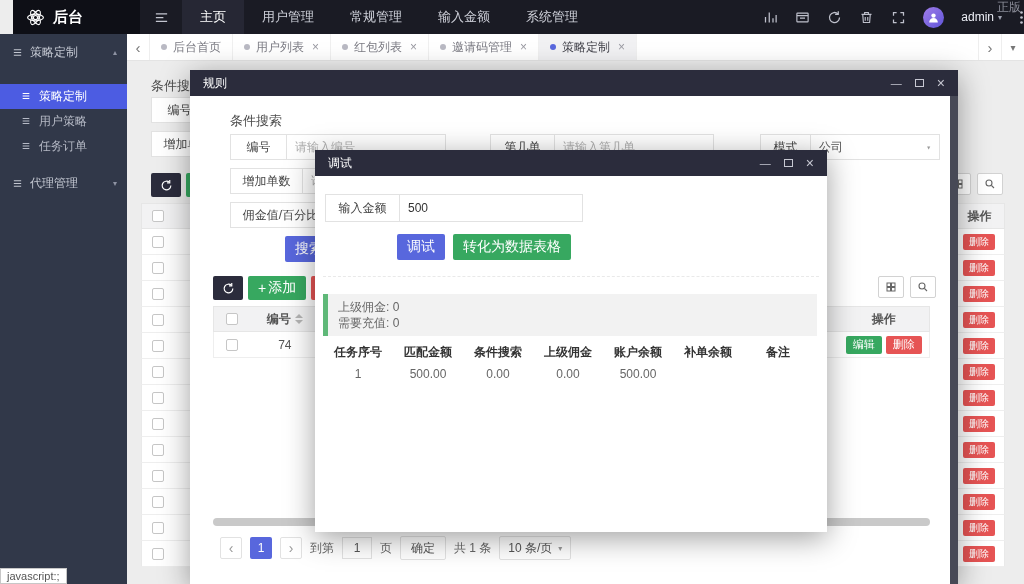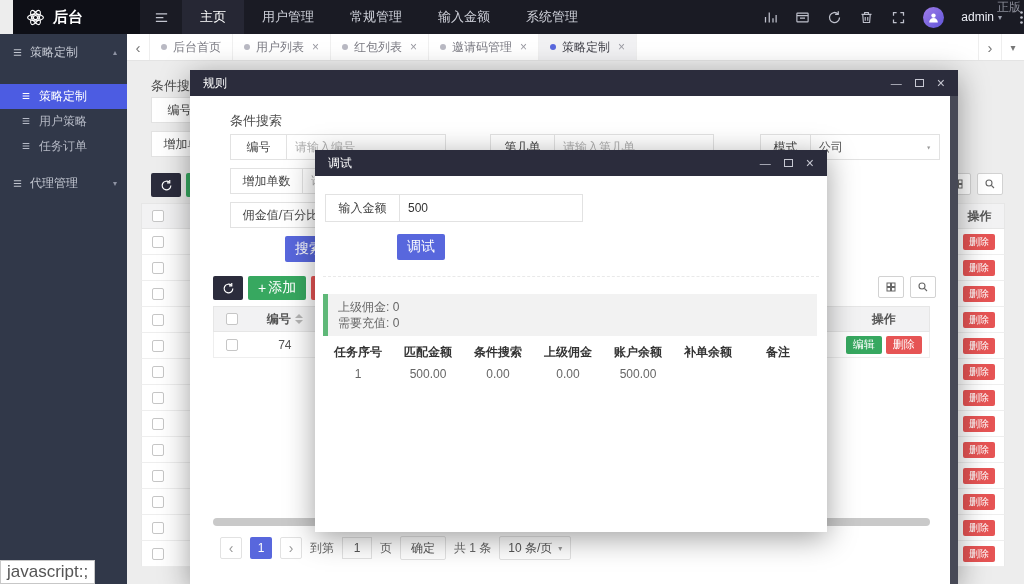--- a/index.html
+++ b/index.html
@@ -151,21 +151,21 @@
   .md-divider { position:absolute; left:8px; right:8px; top:100px; border-top:1px dashed #e9e9e9; }
   .md-summary { position:absolute; left:8px; top:118px; width:494px; background:#f2f2f2;
                 border-left:5px solid #5fb878; padding:5px 10px; font-size:12px; color:#666;
                 line-height:16px; }
   .md-table { position:absolute; left:8px; top:168px; width:496px; }
   .md-tr { display:flex; }
   .md-th { width:70px; text-align:center; font-size:12px; font-weight:bold; color:#333; }
   .md-td { width:70px; text-align:center; font-size:12px; color:#666; margin-top:6px; }
 
   .status-hint { position:absolute; left:0; bottom:0; background:#fff; border:1px solid #c7c7c7;
-                 font-size:17px; color:#555; padding:1px 6px; z-index:30; }
+                 font-size:11px; color:#555; padding:1px 6px; z-index:30; }
 </style>
 </head>
 <body>
 
 <div class="screen">
 
   <header class="topbar">
     <div class="logo-area">
       <span>
         <svg width="19" height="19" viewBox="0 0 24 24" fill="none" stroke="#fff" stroke-width="1.4">
@@ -560,20 +560,21 @@
         <span class="ctl-close">×</span>
       </span>
     </div>
     <div class="md-body">
       <div class="md-inputgroup inp-group">
         <span class="fld-label">输入金额</span>
         <input class="fld-input" value="500" style="">
       </div>
       <div class="md-btns">
         <button class="btn btn-blue">调试</button>
+        <button class="btn btn-green">转化为数据表格</button>
       </div>
       <div class="md-divider"></div>
       <div class="md-summary">
         <div>上级佣金: 0</div>
         <div>需要充值: 0</div>
       </div>
       <div class="md-table">
         <div class="md-tr">
           <span class="md-th">任务序号</span>
           <span class="md-th">匹配金额</span>

